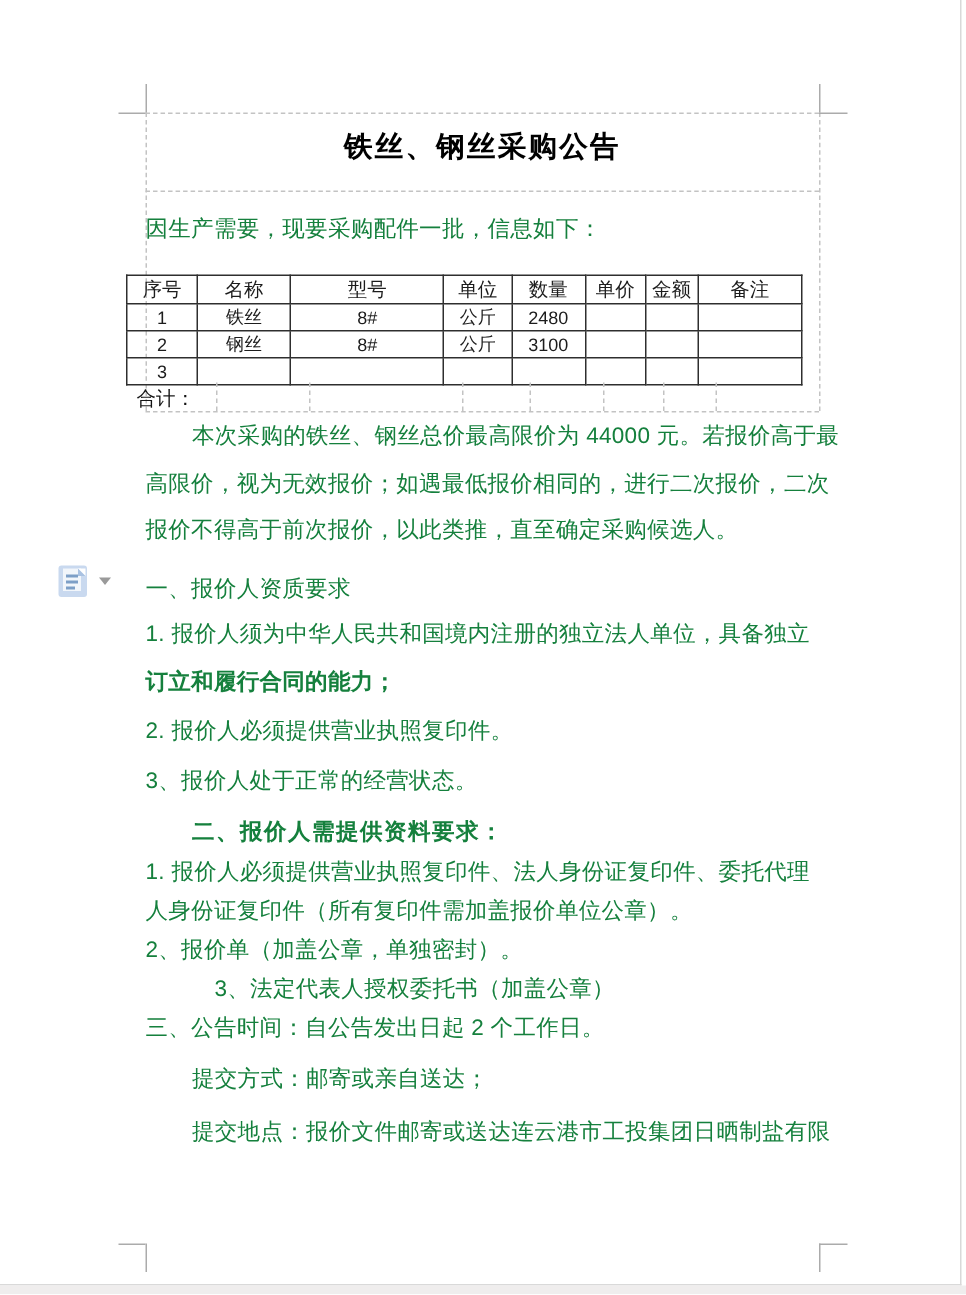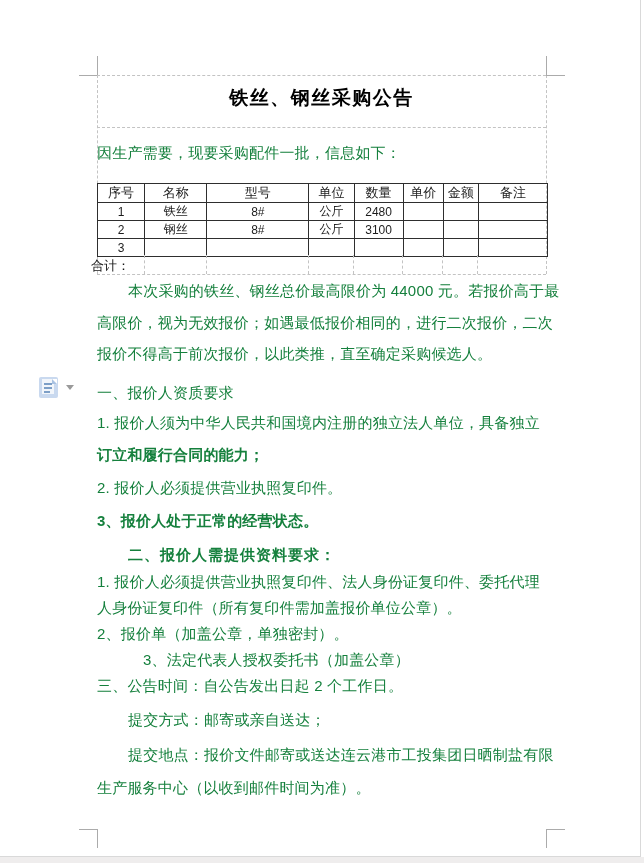--- a/index.html
+++ b/index.html
@@ -18,21 +18,21 @@
   .mark{position:absolute;background:#ababab;}
   
   .doc-title{position:absolute;left:97px;top:85px;width:449px;text-align:center;
     font-weight:bold;font-size:19px;letter-spacing:1.5px;color:#000;white-space:nowrap;}
   
   .line{position:absolute;left:97px;width:470px;height:18px;font-size:15px;line-height:18px;
     color:#15803d;white-space:nowrap;letter-spacing:0.2px;}
   .indent{left:128px;}
   .bold{font-weight:bold;letter-spacing:1px;}
   
-  table.doc-table{position:absolute;left:97px;top:183px;width:451px;border-collapse:collapse;table-layout:fixed;}
+  table.doc-table{position:absolute;left:84px;top:183px;width:451px;border-collapse:collapse;table-layout:fixed;}
   table.doc-table td{border:1px solid #2e2e2e;text-align:center;vertical-align:middle;
     padding:0;font-size:12px;color:#1c1c1c;overflow:hidden;}
   table.doc-table tr.hdr td{height:15px;font-size:13px;}
   table.doc-table tr.row td{height:17px;}
   td.cell-alt{font-size:11px;color:#4a4a42;}
   
   .total-row{position:absolute;left:97px;top:255px;width:449px;height:19px;}
   .total-row .vdash{top:0;height:19px;}
   .total-label{position:absolute;left:91px;top:257px;font-size:13px;color:#141414;white-space:nowrap;}
   
@@ -154,26 +154,25 @@
   <div class="total-label">合计：</div>
 
   <div class="line indent" style="top:282px;">本次采购的铁丝、钢丝总价最高限价为 44000 元。若报价高于最</div>
   <div class="line" style="top:314px;">高限价，视为无效报价；如遇最低报价相同的，进行二次报价，二次</div>
   <div class="line" style="top:345px;">报价不得高于前次报价，以此类推，直至确定采购候选人。</div>
 
   <div class="line" style="top:384px;">一、报价人资质要求</div>
   <div class="line" style="top:414px;">1. 报价人须为中华人民共和国境内注册的独立法人单位，具备独立</div>
   <div class="line" style="top:446px;font-weight:bold;">订立和履行合同的能力；</div>
   <div class="line" style="top:479px;">2. 报价人必须提供营业执照复印件。</div>
-  <div class="line" style="top:512px;font-weight:bold;">3、报价人处于正常的经营状态。</div>
+  <div class="line" style="top:512px;">3、报价人处于正常的经营状态。</div>
 
   <div class="line indent bold" style="top:546px;">二、报价人需提供资料要求：</div>
   <div class="line" style="top:573px;">1. 报价人必须提供营业执照复印件、法人身份证复印件、委托代理</div>
   <div class="line" style="top:599px;">人身份证复印件（所有复印件需加盖报价单位公章）。</div>
   <div class="line" style="top:625px;">2、报价单（加盖公章，单独密封）。</div>
   <div class="line" style="top:651px;margin-left:46px;">3、法定代表人授权委托书（加盖公章）</div>
   <div class="line" style="top:677px;">三、公告时间：自公告发出日起 2 个工作日。</div>
 
   <div class="line indent" style="top:711px;">提交方式：邮寄或亲自送达；</div>
   <div class="line indent" style="top:746px;">提交地点：报价文件邮寄或送达连云港市工投集团日晒制盐有限</div>
-  <div class="line" style="top:779px;">生产服务中心（以收到邮件时间为准）。</div>
 
 </div>
 
 </body></html>

